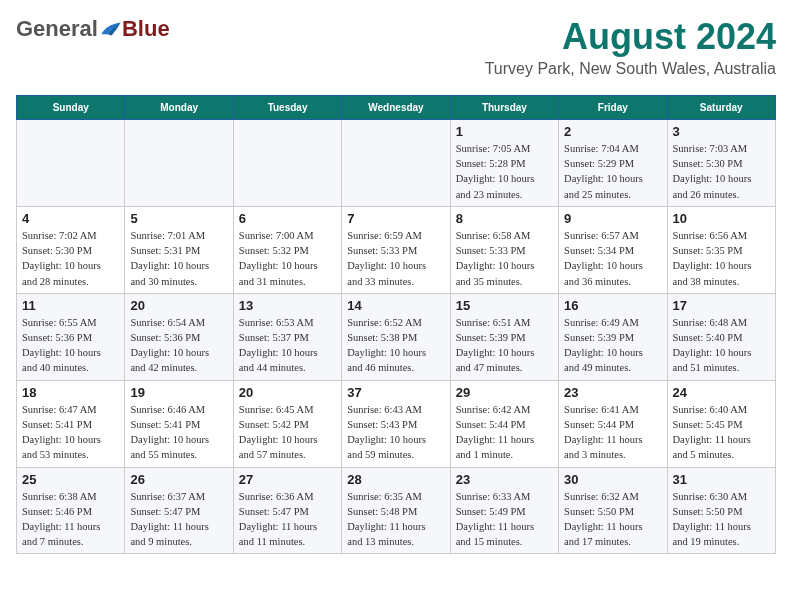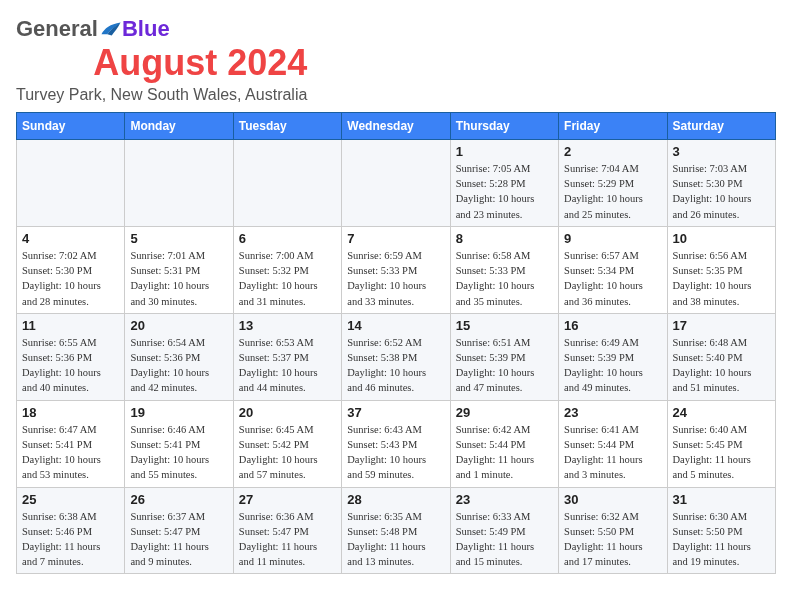--- a/index.html
+++ b/index.html
@@ -6,66 +6,66 @@
     body {
       font-family: Arial, sans-serif;
       background: #fff;
       width: 792px;
       min-height: 612px;
       padding: 16px;
     }
     .header {
       display: flex;
       align-items: flex-start;
-      margin-bottom: 8px;
-      flex-direction: column;
+      justify-content: space-between;
+      margin-bottom: 17px;
     }
     .logo {
       display: flex;
       flex-direction: column;
       align-items: flex-start;
     }
     .logo-text {
       display: flex;
       align-items: center;
       font-size: 22px;
       font-weight: bold;
       color: #333;
     }
     .logo-general { color: #555; }
-    .logo-blue { color: #6d28d9; }
+    .logo-blue { color: #7f1d1d; }
     .logo-bird {
       width: 22px;
       height: 18px;
       margin-left: 2px;
     }
     .title-section {
       text-align: right;
     }
     .main-title {
       font-size: 36px;
       font-weight: bold;
-      color: #ef4444;
+      color: #0f766e;
     }
     .subtitle {
       font-size: 16px;
       color: #555;
       margin-top: 2px;
     }
     .calendar {
       width: 100%;
       border-collapse: collapse;
       font-size: 11px;
     }
     .calendar thead tr th {
-      background: #3b82f6;
+      background: #0f766e;
       color: #fff;
-      text-align: left;
+      text-align: center;
       padding: 6px 5px;
-      font-size: 12px;
+      font-size: 10px;
       font-weight: bold;
       border: 1px solid #1a5fa0;
     }
     .calendar tbody tr td {
       border: 1px solid #ccc;
       vertical-align: top;
       padding: 4px 5px;
       min-width: 100px;
       height: 78px;
       background: #fff;

